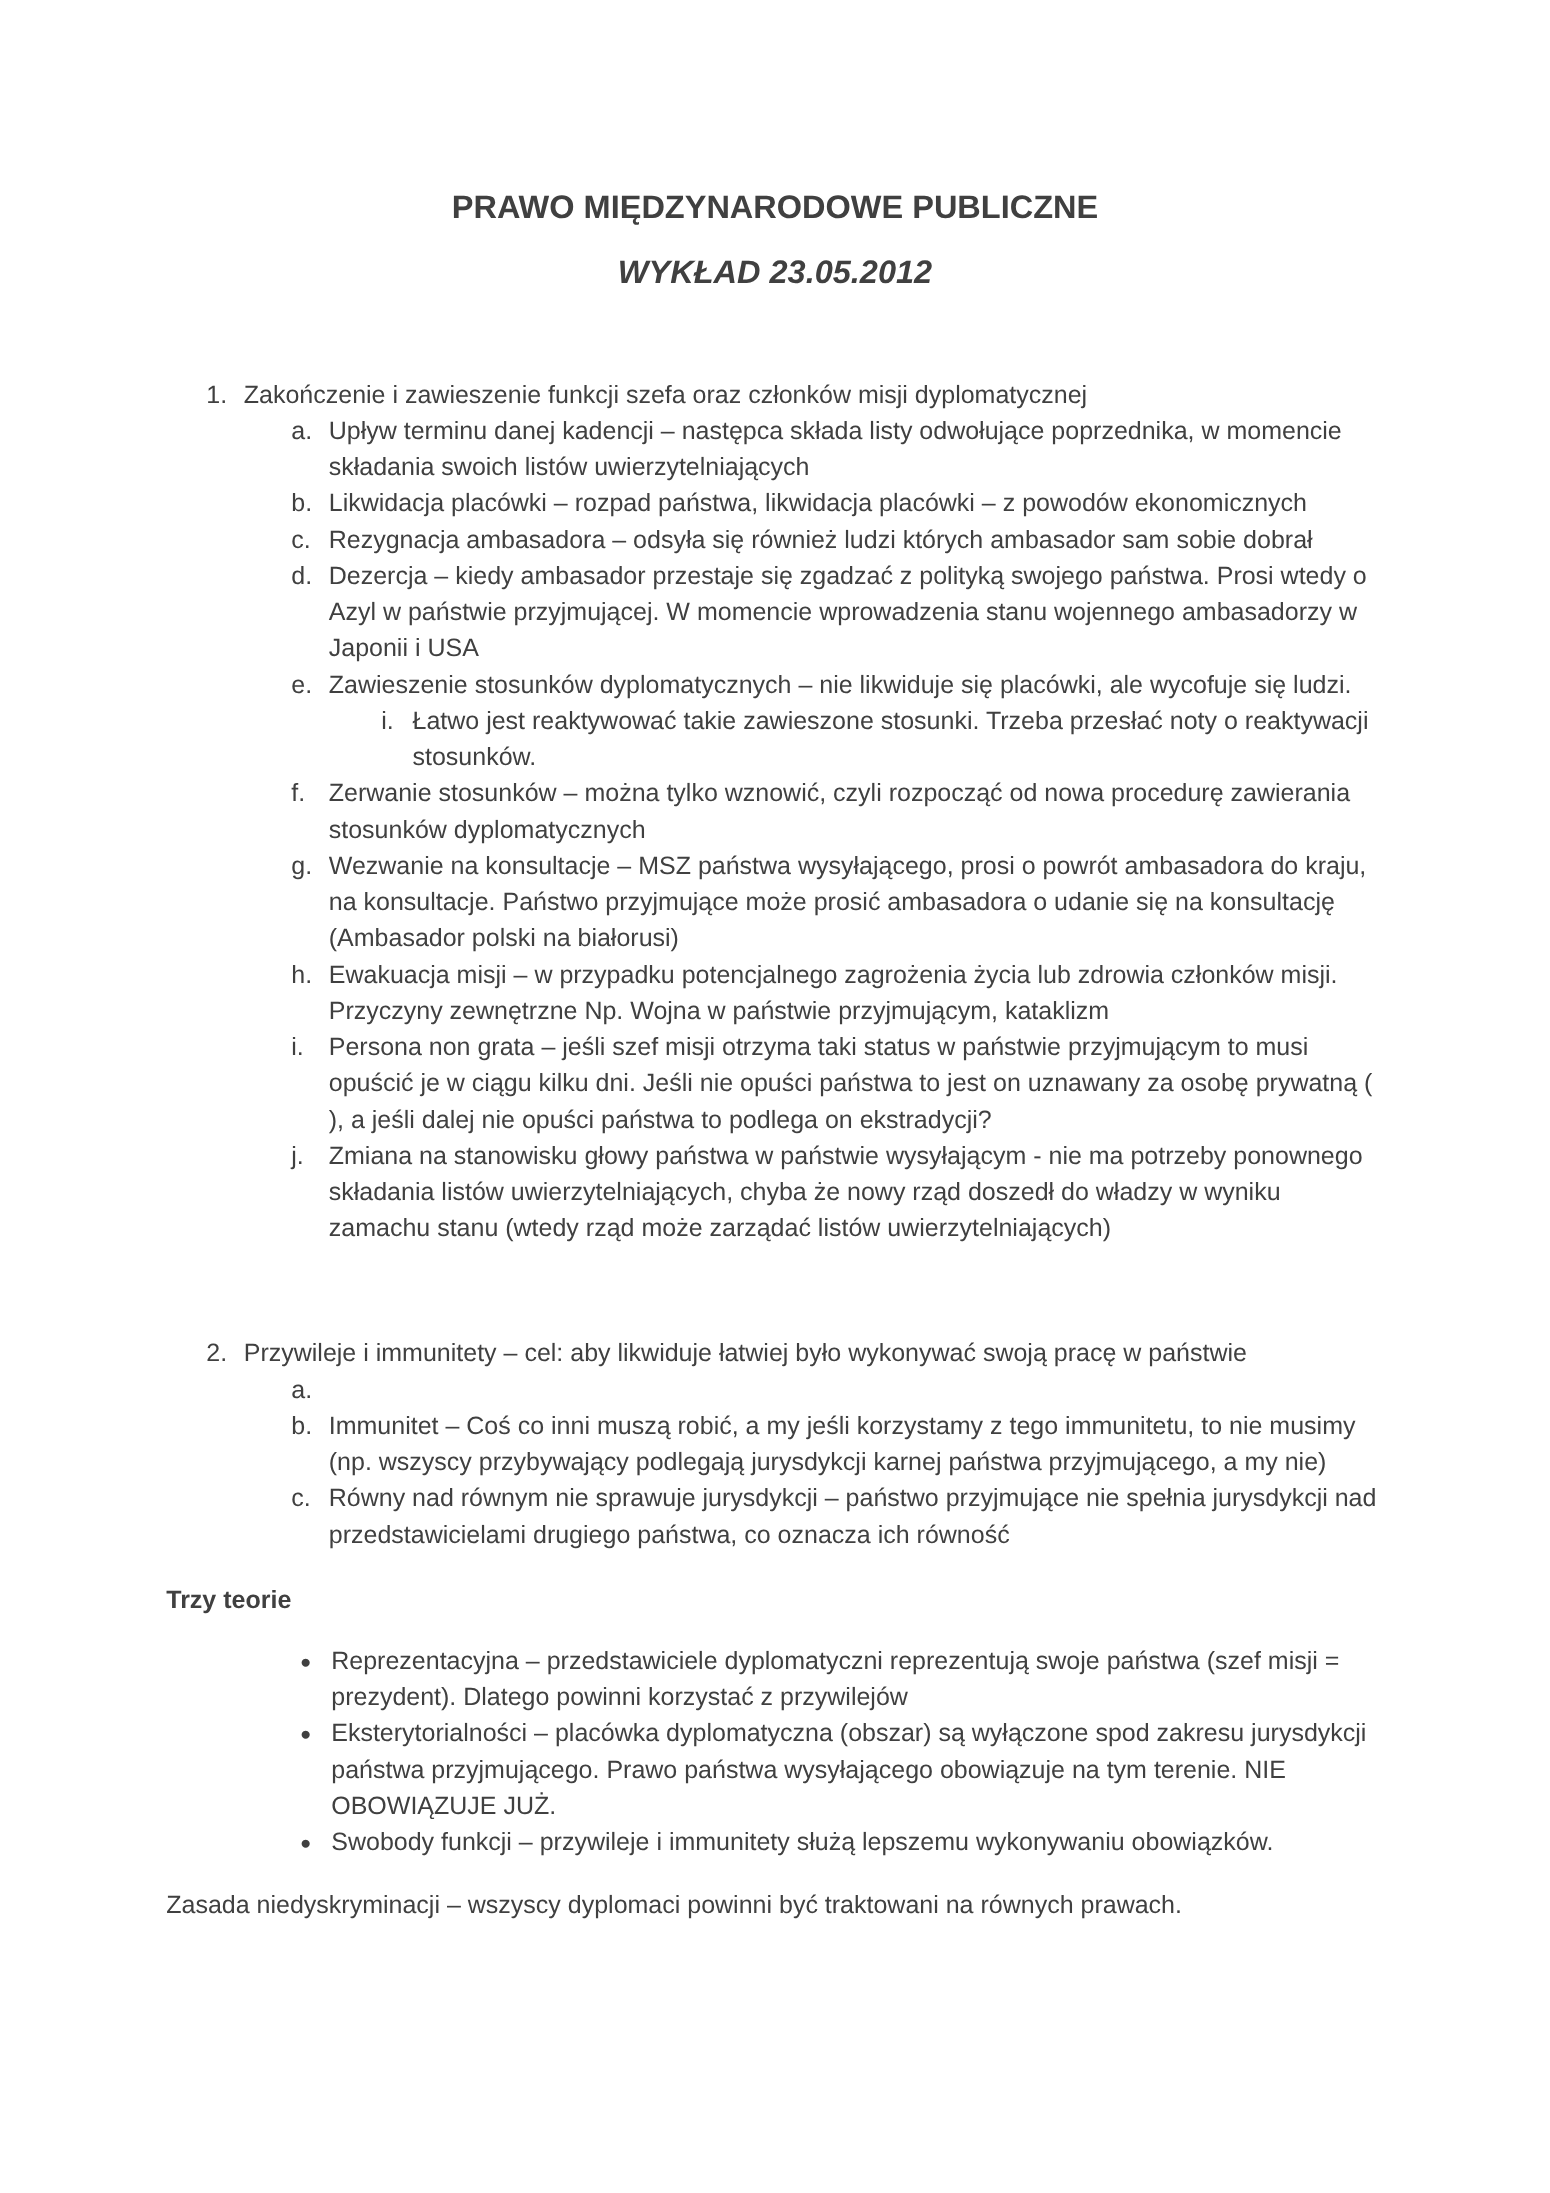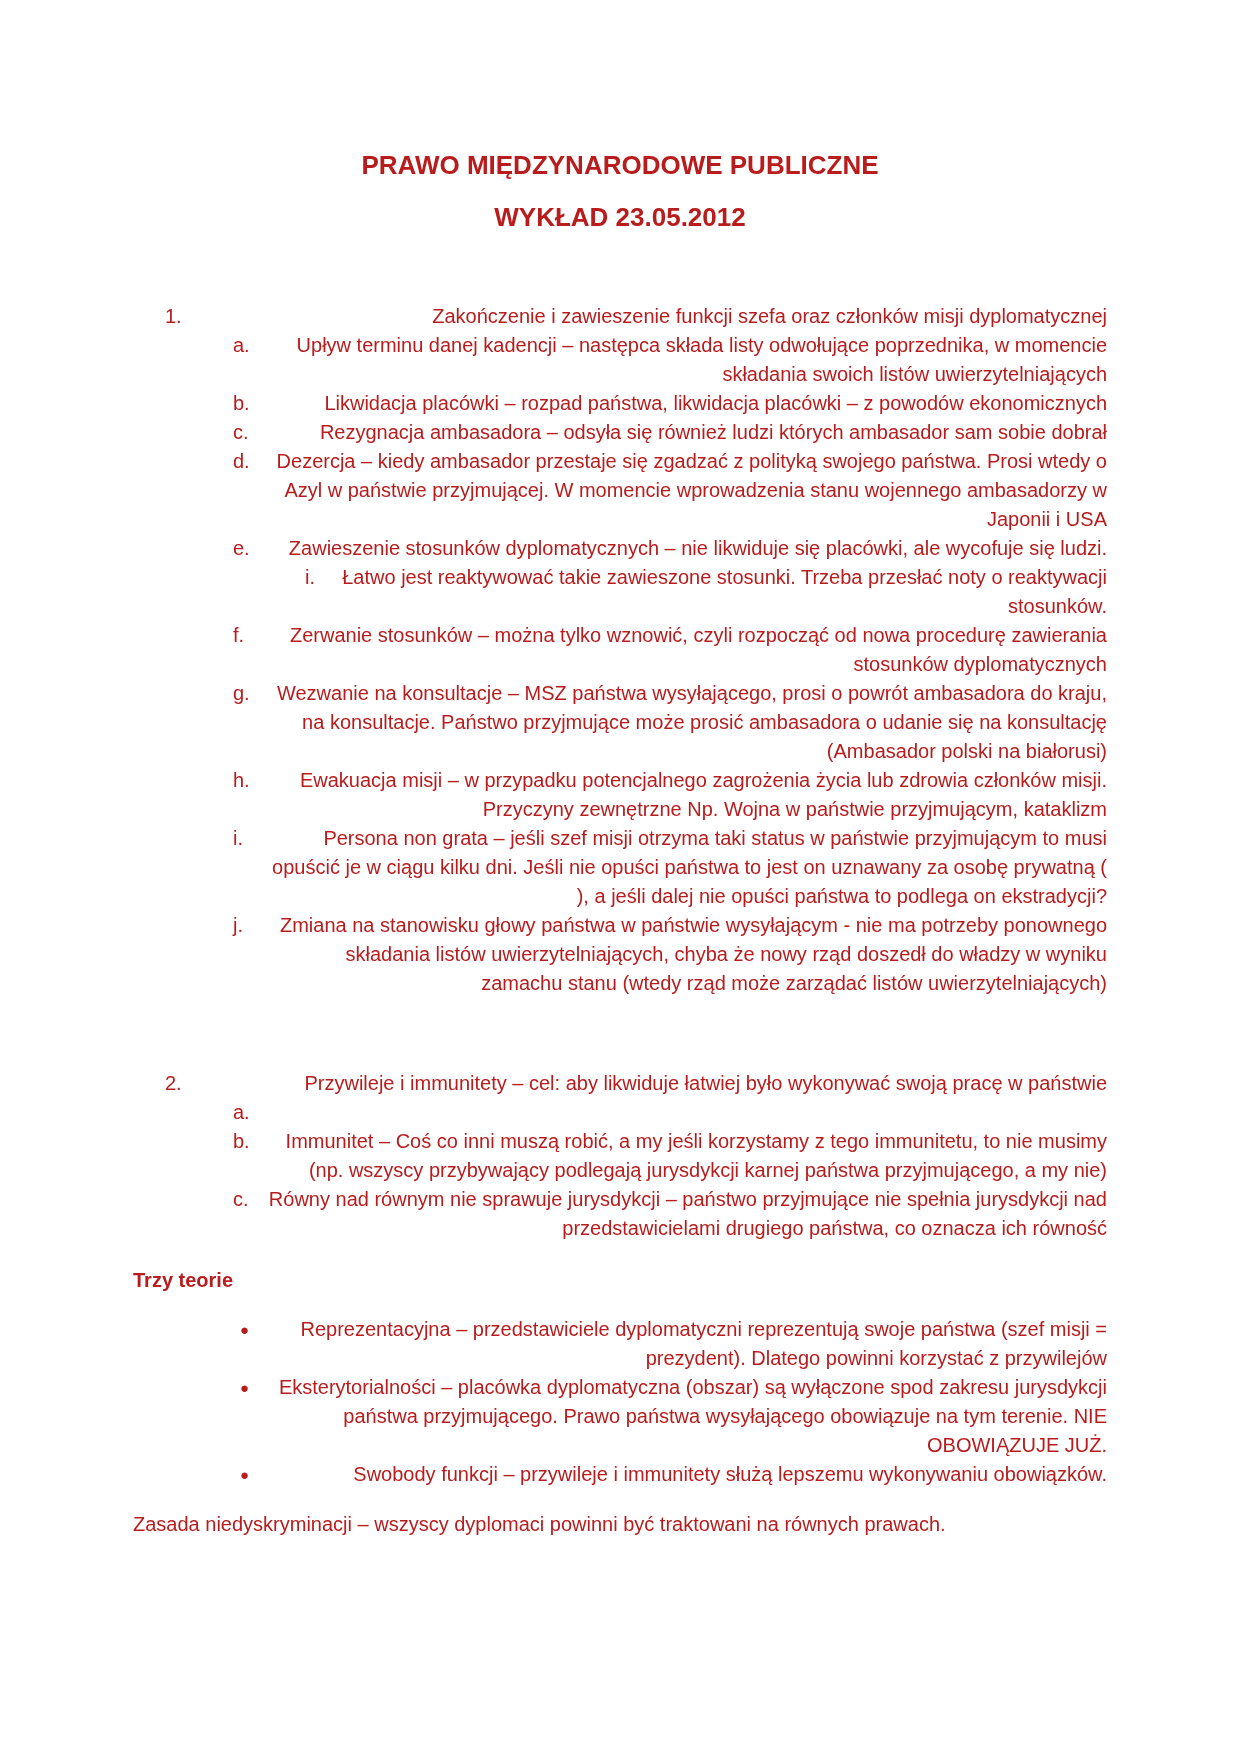--- a/index.html
+++ b/index.html
@@ -2,21 +2,21 @@
 <html lang="pl"><head>
 <meta charset="utf-8">
 <style>
   html, body { margin: 0; padding: 0; background: #ffffff; }
   .page {
     position: relative;
     width: 1240px;
     height: 1553px;
     background: #ffffff;
     font-family: "Liberation Sans", "DejaVu Sans", sans-serif;
-    color: #b91c1c;
+    color: #404040;
     overflow: hidden;
   }
   .doc {
     position: absolute;
     left: 133px;
     right: 133px;
     top: 0;
   }
   .title {
     margin-top: 150px;
@@ -25,30 +25,31 @@
     line-height: 30px;
     font-weight: bold;
     letter-spacing: 0px;
   }
   .subtitle {
     margin-top: 22px;
     text-align: center;
     font-size: 26px;
     line-height: 30px;
     font-weight: bold;
+    font-style: italic;
   }
   .body-text { font-size: 20px; line-height: 29px; }
 
   .list-block { margin: 0; }
   .sec1 { margin-top: 70px; }
   .sec2 { margin-top: 71px; }
 
   .row { display: flex; align-items: flex-start; }
   .row .marker { flex: none; }
-  .row .txt { flex: 1 1 auto; min-width: 0; text-align: right; }
+  .row .txt { flex: 1 1 auto; min-width: 0; }
 
   .num-row  .marker { margin-left: 32px;  width: 30px; }
   .alpha-row .marker { margin-left: 100px; width: 30px; }
   .roman-row .marker { margin-left: 172px; width: 25px; }
   .bullet-row .marker { margin-left: 107px; width: 25px; font-size: 15px; line-height: 29px; }
 
   .para { margin: 0; }
   .p-trzy  { margin-top: 23px; font-weight: bold; }
   .bullets { margin-top: 20px; }
   .p-zasada { margin-top: 21px; }

